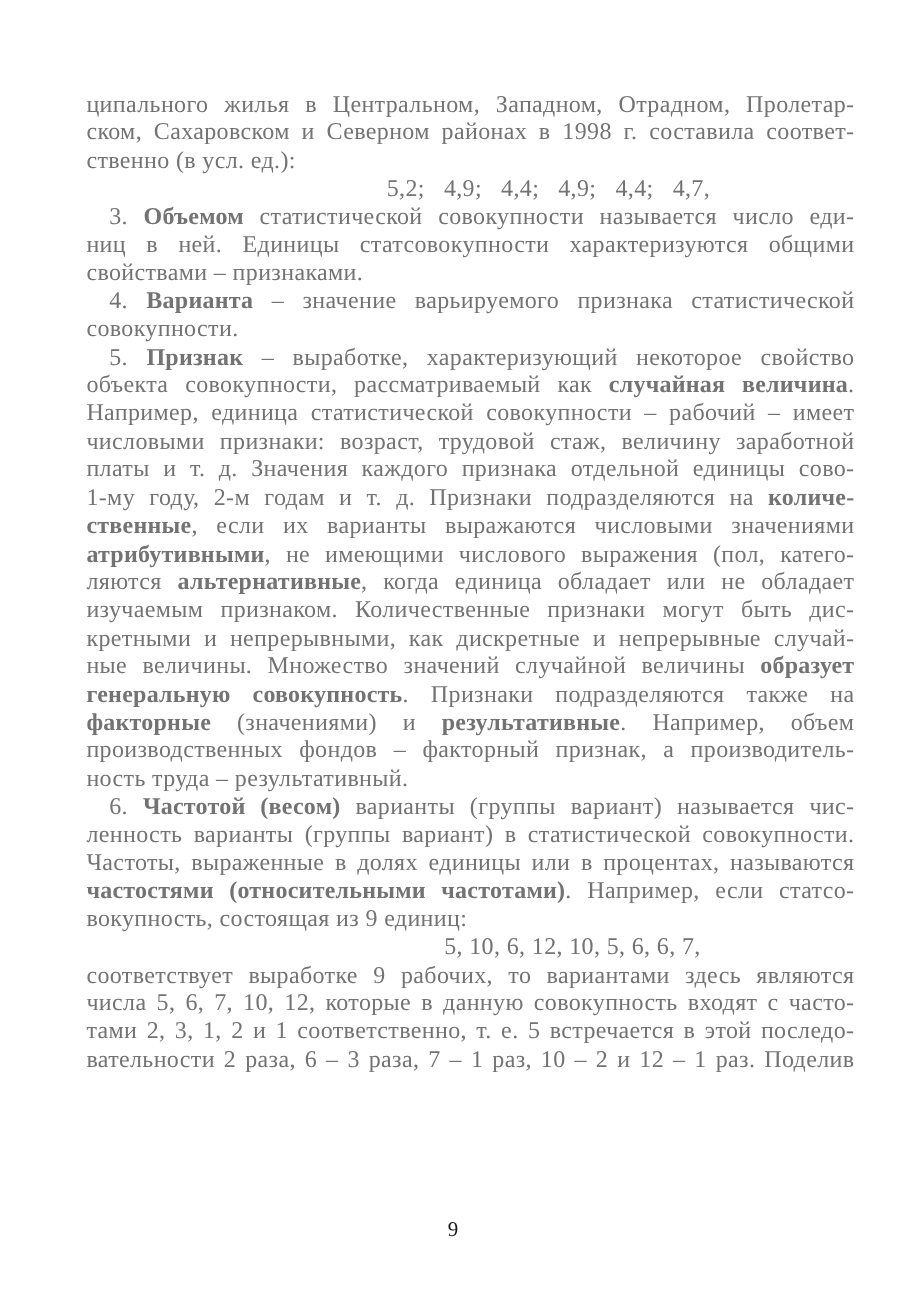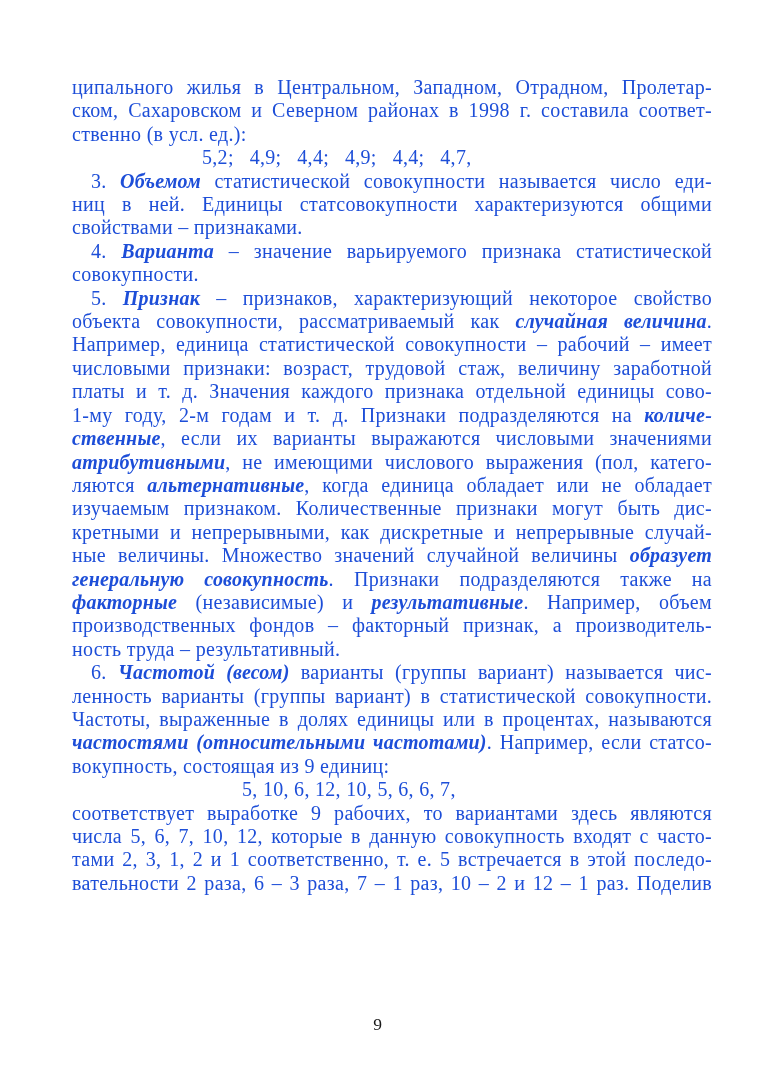--- a/index.html
+++ b/index.html
@@ -16,40 +16,40 @@
     overflow: hidden;
   }
   .text-block {
     position: absolute;
     left: 72px;
     top: 76px;
     width: 640px;
     font-size: 20px;
     line-height: 23.4px;
     letter-spacing: 0.3px;
-    color: #1d4ed8;
+    color: #737373;
   }
   .line {
     min-height: 23.4px;
     white-space: normal;
   }
   .line.justify {
     text-align: justify;
     text-align-last: justify;
   }
   .line.indent {
     text-indent: 19px;
   }
   .line.pre {
     white-space: pre;
+    text-align: center;
   }
   .line b {
     font-weight: bold;
     letter-spacing: 0.2px;
-    font-style: italic;
   }
   .page-number {
     position: absolute;
     left: 0;
     right: 8px;
     top: 1014px;
     text-align: center;
     font-size: 17.5px;
     color: #1a1a1a;
   }
@@ -61,34 +61,34 @@
   <div class="text-block" id="doc-lines">
       <div class="line justify"><span>ципального жилья в Центральном, Западном, Отрадном, Пролетар-</span></div>
       <div class="line justify"><span>ском, Сахаровском и Северном районах в 1998 г. составила соответ-</span></div>
       <div class="line"><span>ственно (в усл. ед.):</span></div>
       <div class="line pre" style="padding-left: 130px;"><span>5,2;   4,9;   4,4;   4,9;   4,4;   4,7,</span></div>
       <div class="line justify indent"><span>3. </span><b>Объемом</b><span> статистической совокупности называется число еди-</span></div>
       <div class="line justify"><span>ниц в ней. Единицы статсовокупности характеризуются общими</span></div>
       <div class="line"><span>свойствами – признаками.</span></div>
       <div class="line justify indent"><span>4. </span><b>Варианта</b><span> – значение варьируемого признака статистической</span></div>
       <div class="line"><span>совокупности.</span></div>
-      <div class="line justify indent"><span>5. </span><b>Признак</b><span> – признаков, характеризующий некоторое свойство</span></div>
+      <div class="line justify indent"><span>5. </span><b>Признак</b><span> – выработке, характеризующий некоторое свойство</span></div>
       <div class="line justify"><span>объекта совокупности, рассматриваемый как </span><b>случайная величина</b><span>.</span></div>
       <div class="line justify"><span>Например, единица статистической совокупности – рабочий – имеет</span></div>
       <div class="line justify"><span>числовыми признаки: возраст, трудовой стаж, величину заработной</span></div>
       <div class="line justify"><span>платы и т. д. Значения каждого признака отдельной единицы сово-</span></div>
       <div class="line justify"><span>1-му году, 2-м годам и т. д. Признаки подразделяются на </span><b>количе-</b></div>
       <div class="line justify"><b>ственные</b><span>, если их варианты выражаются числовыми значениями</span></div>
       <div class="line justify"><b>атрибутивными</b><span>, не имеющими числового выражения (пол, катего-</span></div>
       <div class="line justify"><span>ляются </span><b>альтернативные</b><span>, когда единица обладает или не обладает</span></div>
       <div class="line justify"><span>изучаемым признаком. Количественные признаки могут быть дис-</span></div>
       <div class="line justify"><span>кретными и непрерывными, как дискретные и непрерывные случай-</span></div>
       <div class="line justify"><span>ные величины. Множество значений случайной величины </span><b>образует</b></div>
       <div class="line justify"><b>генеральную совокупность</b><span>. Признаки подразделяются также на</span></div>
-      <div class="line justify"><b>факторные</b><span> (независимые) и </span><b>результативные</b><span>. Например, объем</span></div>
+      <div class="line justify"><b>факторные</b><span> (значениями) и </span><b>результативные</b><span>. Например, объем</span></div>
       <div class="line justify"><span>производственных фондов – факторный признак, а производитель-</span></div>
       <div class="line"><span>ность труда – результативный.</span></div>
       <div class="line justify indent"><span>6. </span><b>Частотой (весом)</b><span> варианты (группы вариант) называется чис-</span></div>
       <div class="line justify"><span>ленность варианты (группы вариант) в статистической совокупности.</span></div>
       <div class="line justify"><span>Частоты, выраженные в долях единицы или в процентах, называются</span></div>
       <div class="line justify"><b>частостями (относительными частотами)</b><span>. Например, если статсо-</span></div>
       <div class="line"><span>вокупность, состоящая из 9 единиц:</span></div>
       <div class="line pre" style="padding-left: 170px;"><span>5, 10, 6, 12, 10, 5, 6, 6, 7,</span></div>
       <div class="line justify"><span>соответствует выработке 9 рабочих, то вариантами здесь являются</span></div>
       <div class="line justify"><span>числа 5, 6, 7, 10, 12, которые в данную совокупность входят с часто-</span></div>

